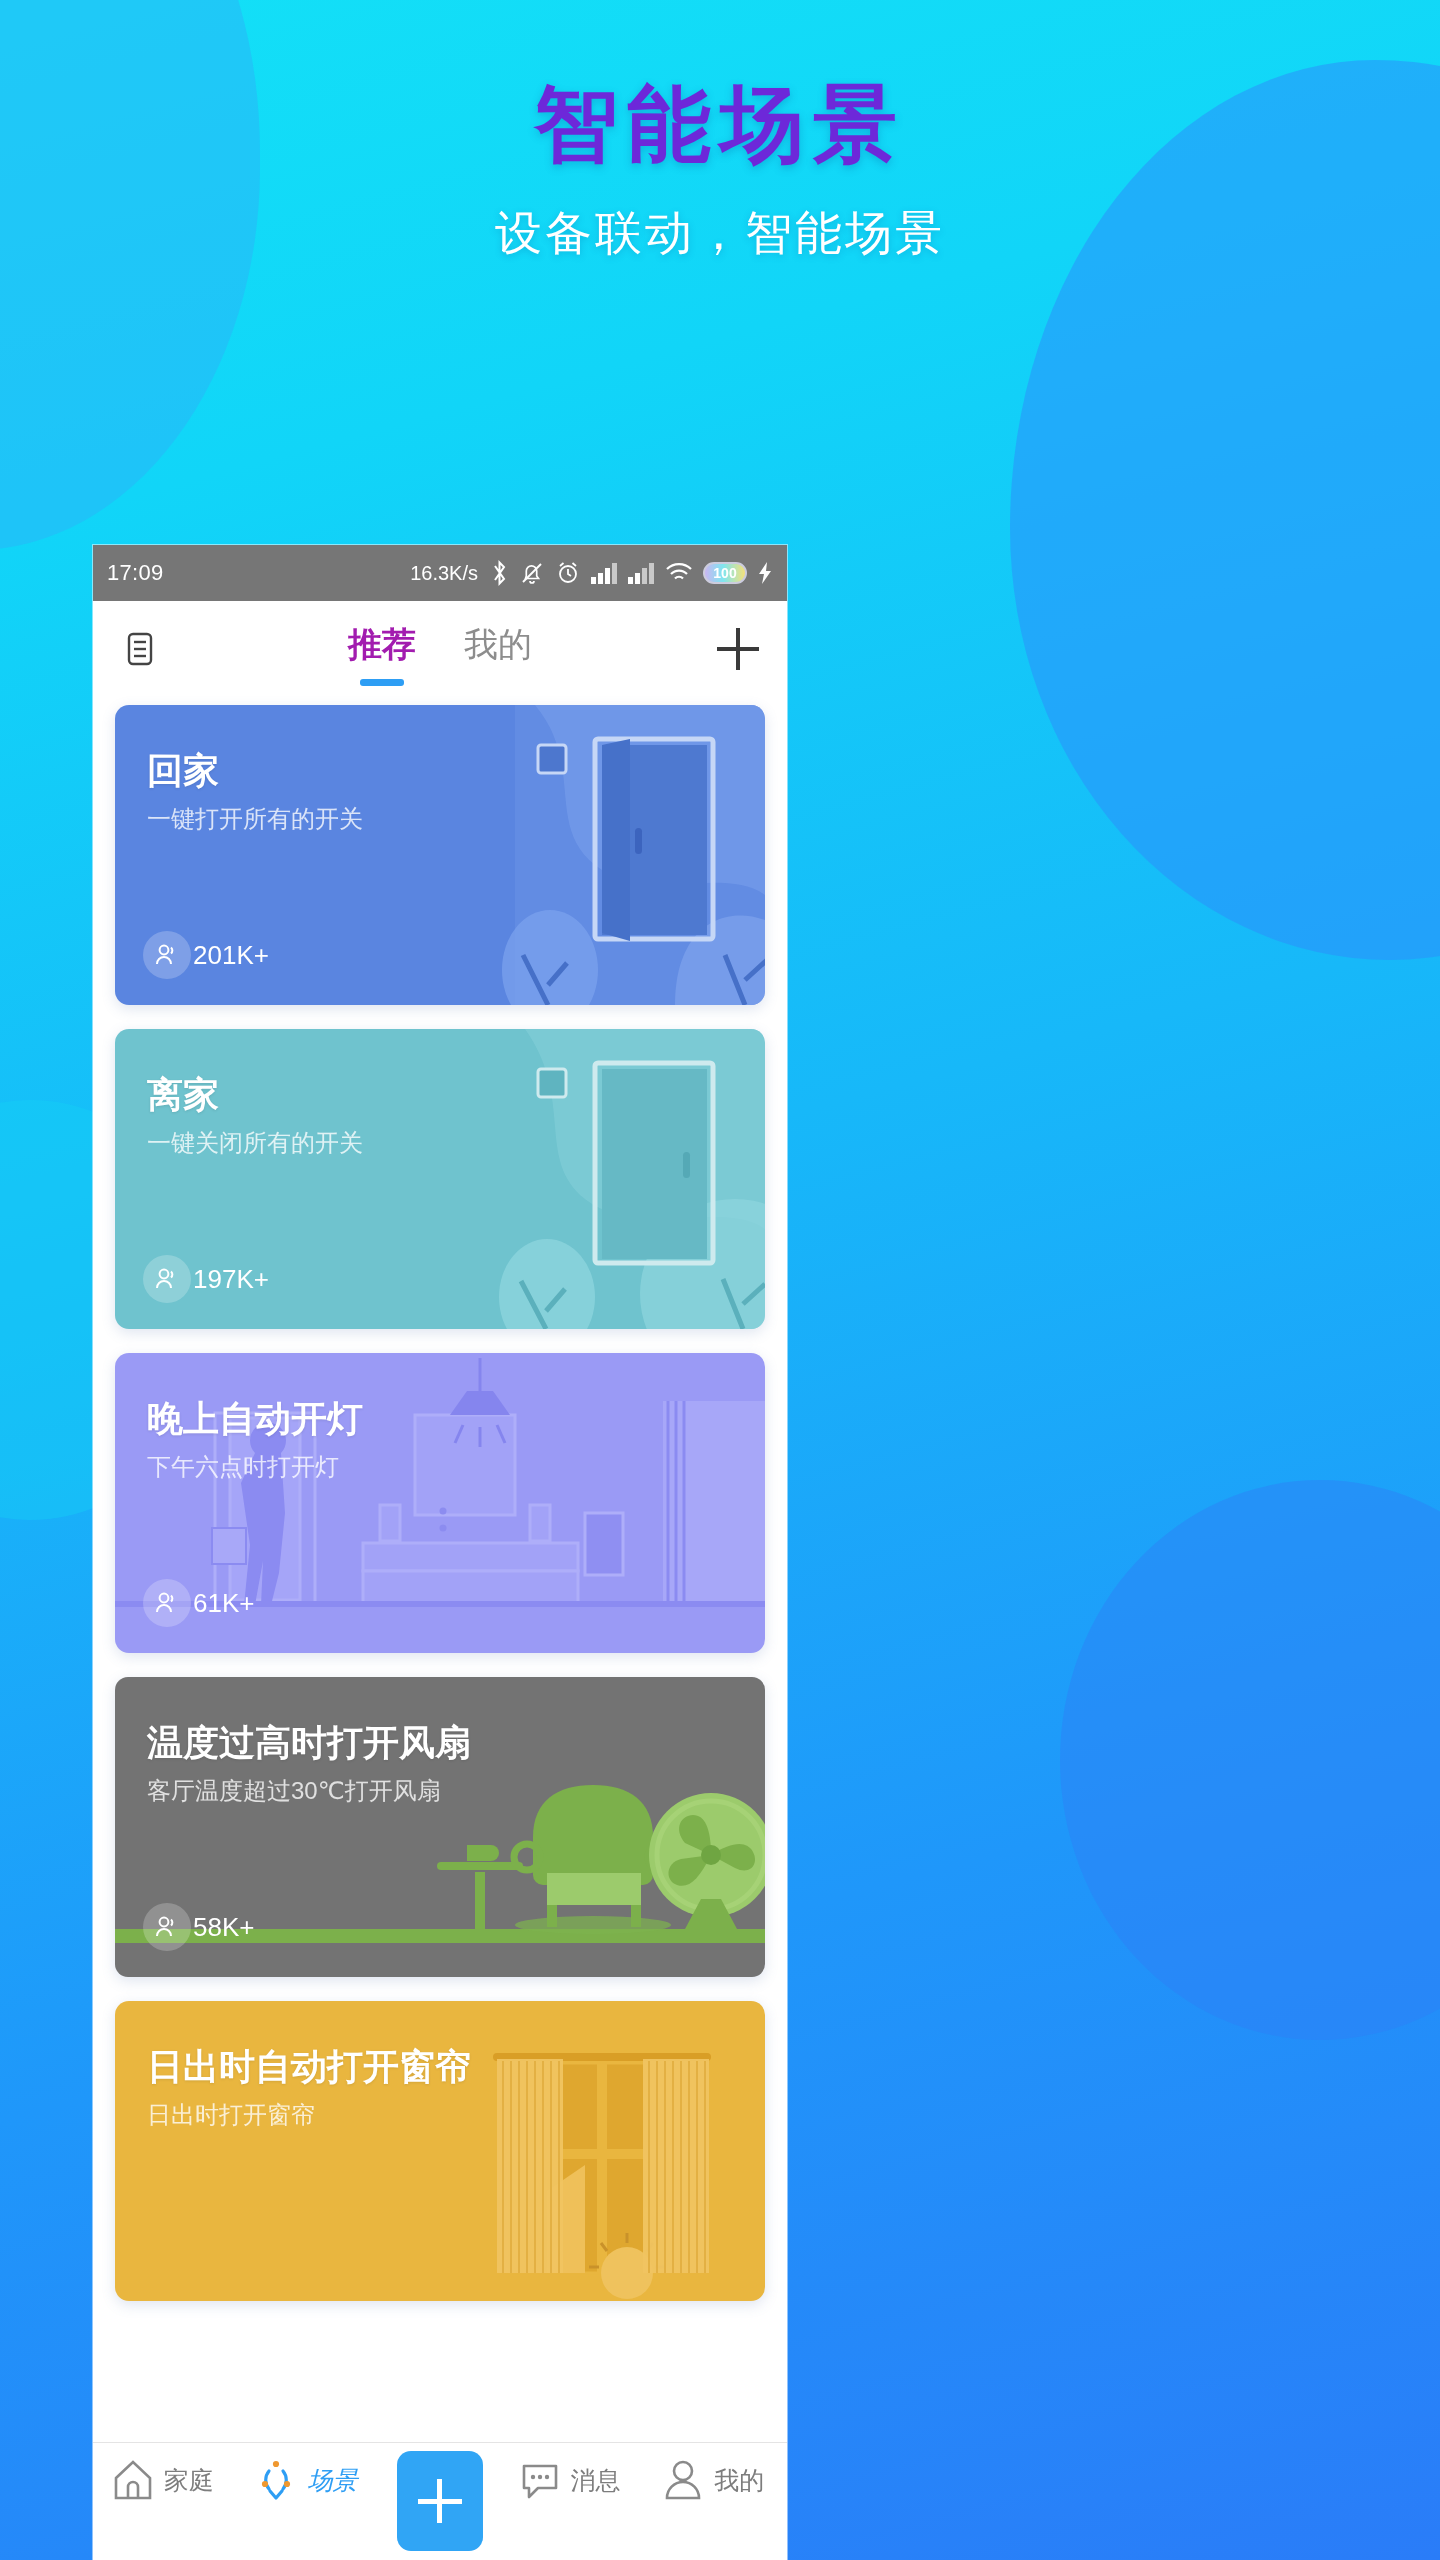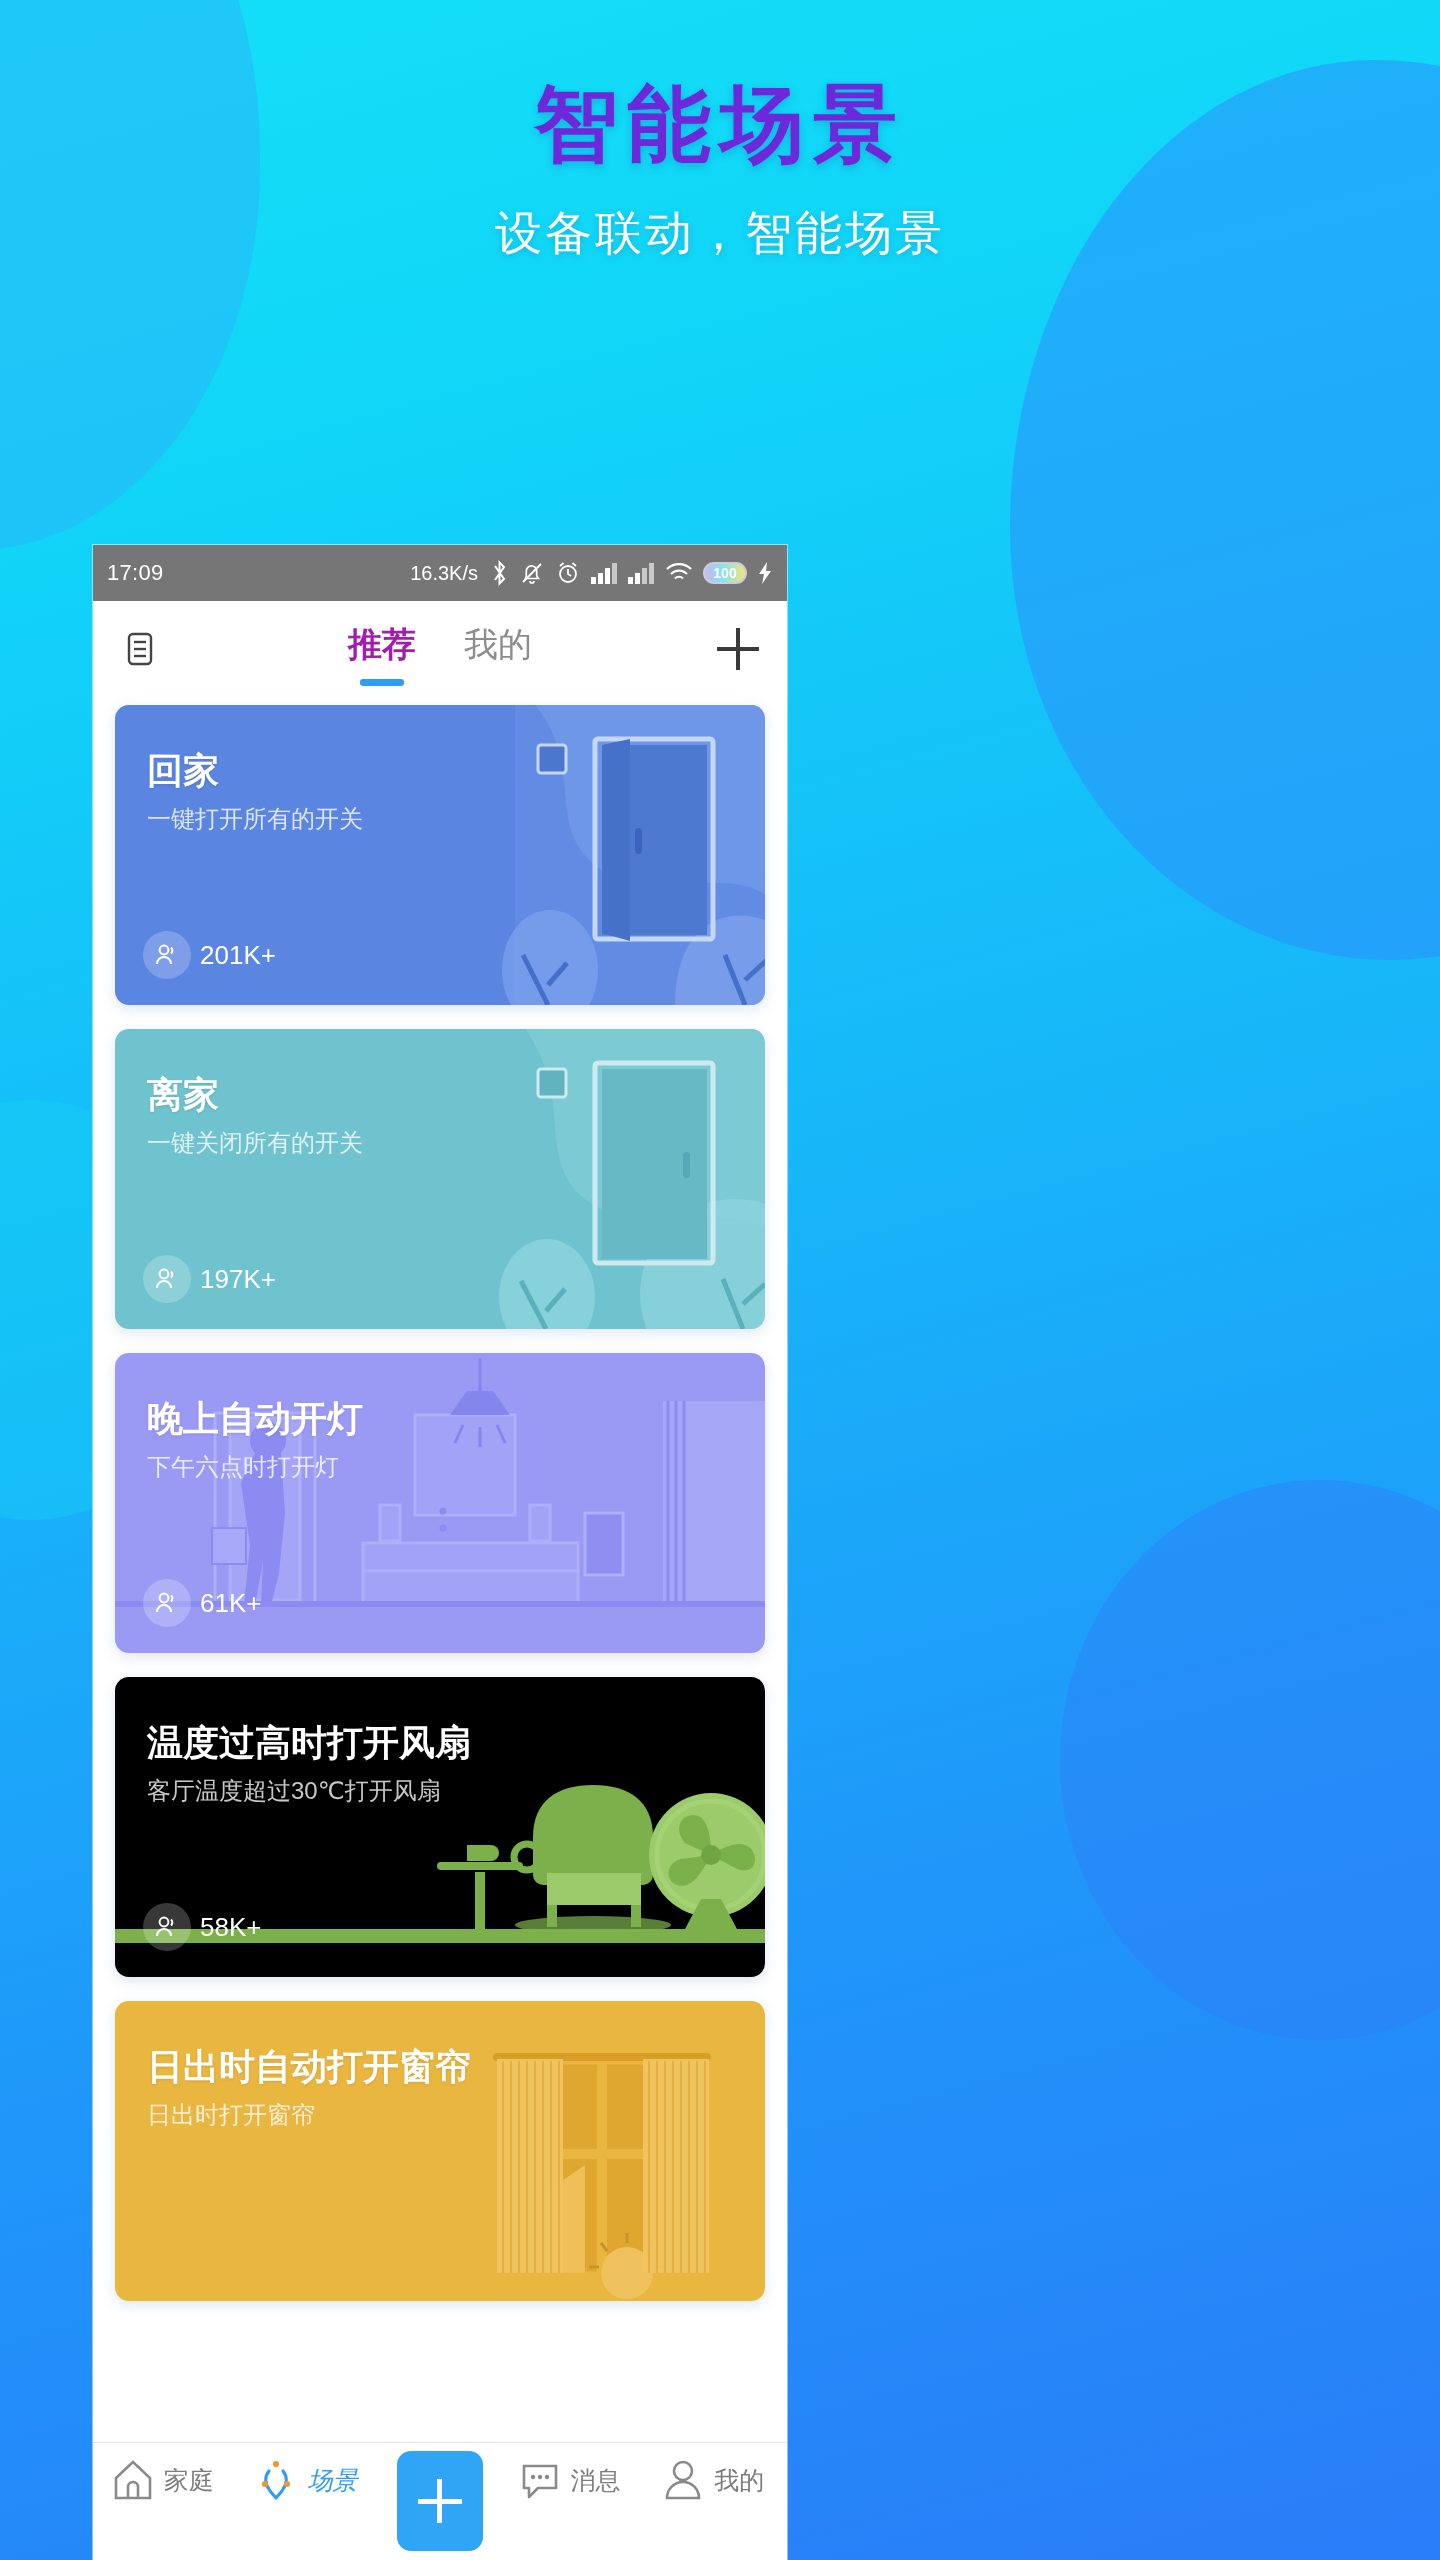--- a/index.html
+++ b/index.html
@@ -114,21 +114,21 @@
     position:absolute; left:32px; top:42px;
     font-size:36px; font-weight:bold; color:#fff; z-index:5;
     text-shadow:0 1px 3px rgba(0,0,0,.10);
   }
   .card-desc {
     position:absolute; left:32px; top:98px;
     font-size:24px; color:rgba(255,255,255,.78); z-index:5;
   }
   .card-stat {
     position:absolute; left:28px; bottom:26px; z-index:5;
-    display:flex; align-items:center; gap:9px;
+    display:flex; align-items:center; gap:2px;
   }
   .stat-bubble {
     width:48px; height:48px; border-radius:50%;
     background:rgba(255,255,255,.22);
     display:flex; align-items:center; justify-content:center;
   }
   .stat-count { font-size:26px; color:#fff; }
   .card-art { position:absolute; inset:0; z-index:1; }
 
   
@@ -340,21 +340,21 @@
           <svg width="28" height="28" viewBox="0 0 28 28">
             <circle cx="11" cy="9" r="4.4" fill="none" stroke="#fff" stroke-width="2"></circle>
             <path d="M4 23 a7 7 0 0 1 14 0" fill="none" stroke="#fff" stroke-width="2"></path>
             <path d="M18 6.5 a4 4 0 0 1 0 6" fill="none" stroke="#fff" stroke-width="2"></path>
           </svg>
         </span>
         <span class="stat-count">61K+</span>
       </div>
     </div>
 
-    <div class="scene-card" style="background:#000000;">
+    <div class="scene-card" style="background:#737373;border-radius:13px;">
       <svg class="card-art" viewBox="0 0 650 300" preserveAspectRatio="none">
         <rect x="0" y="252" width="650" height="14" fill="#7CB04B"></rect>
         <rect x="360" y="195" width="10" height="58" fill="#7CB04B"></rect>
         <rect x="322" y="185" width="86" height="8" rx="4" fill="#7CB04B"></rect>
         <path d="M352 168 h24 a8 8 0 0 1 0 16 h-24 z" fill="#7CB04B"></path>
         <ellipse cx="478" cy="248" rx="78" ry="9" fill="#7EB44E" opacity=".7"></ellipse>
         <path d="M418 198 v-38 c0-36 24-52 60-52 s60 16 60 52 v38 a10 10 0 0 1-10 10 h-100 a10 10 0 0 1-10-10 z" fill="#7CB04B"></path>
         <circle cx="412" cy="180" r="13" fill="none" stroke="#7CB04B" stroke-width="7"></circle>
         <circle cx="546" cy="180" r="13" fill="none" stroke="#7CB04B" stroke-width="7"></circle>
         <path d="M432 196 h94 v32 h-94 z" fill="#9CCB6C"></path>

